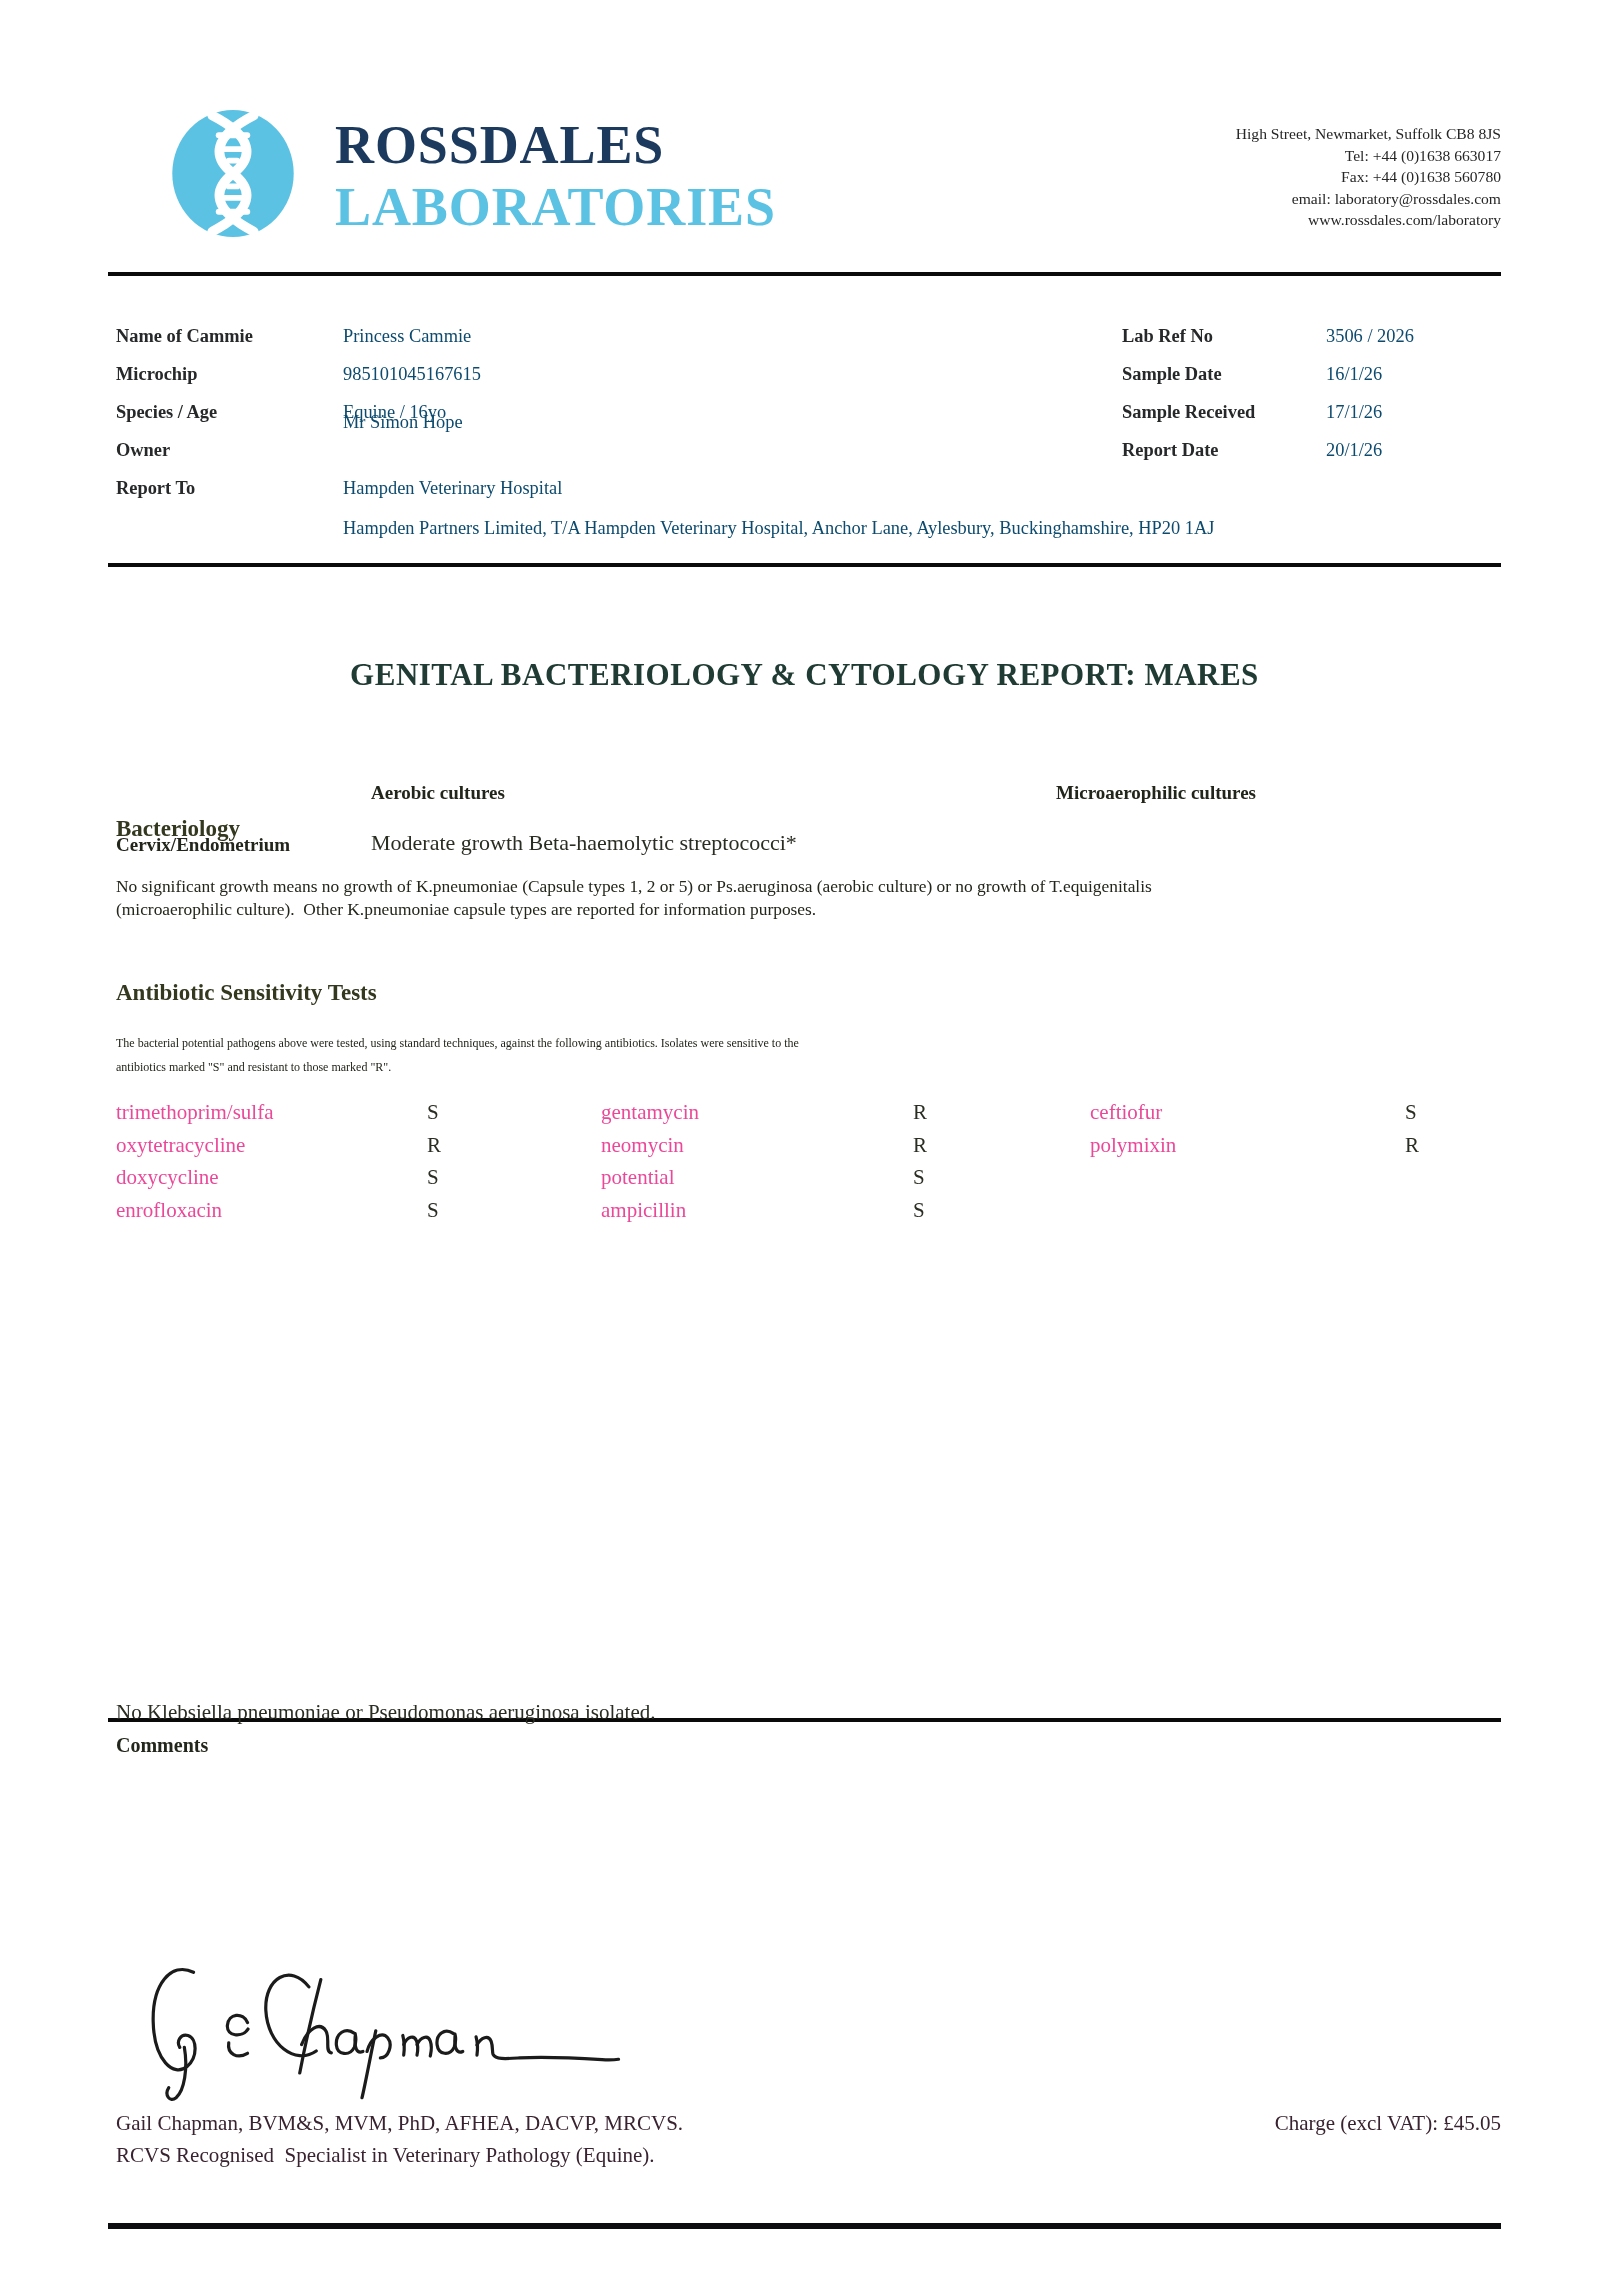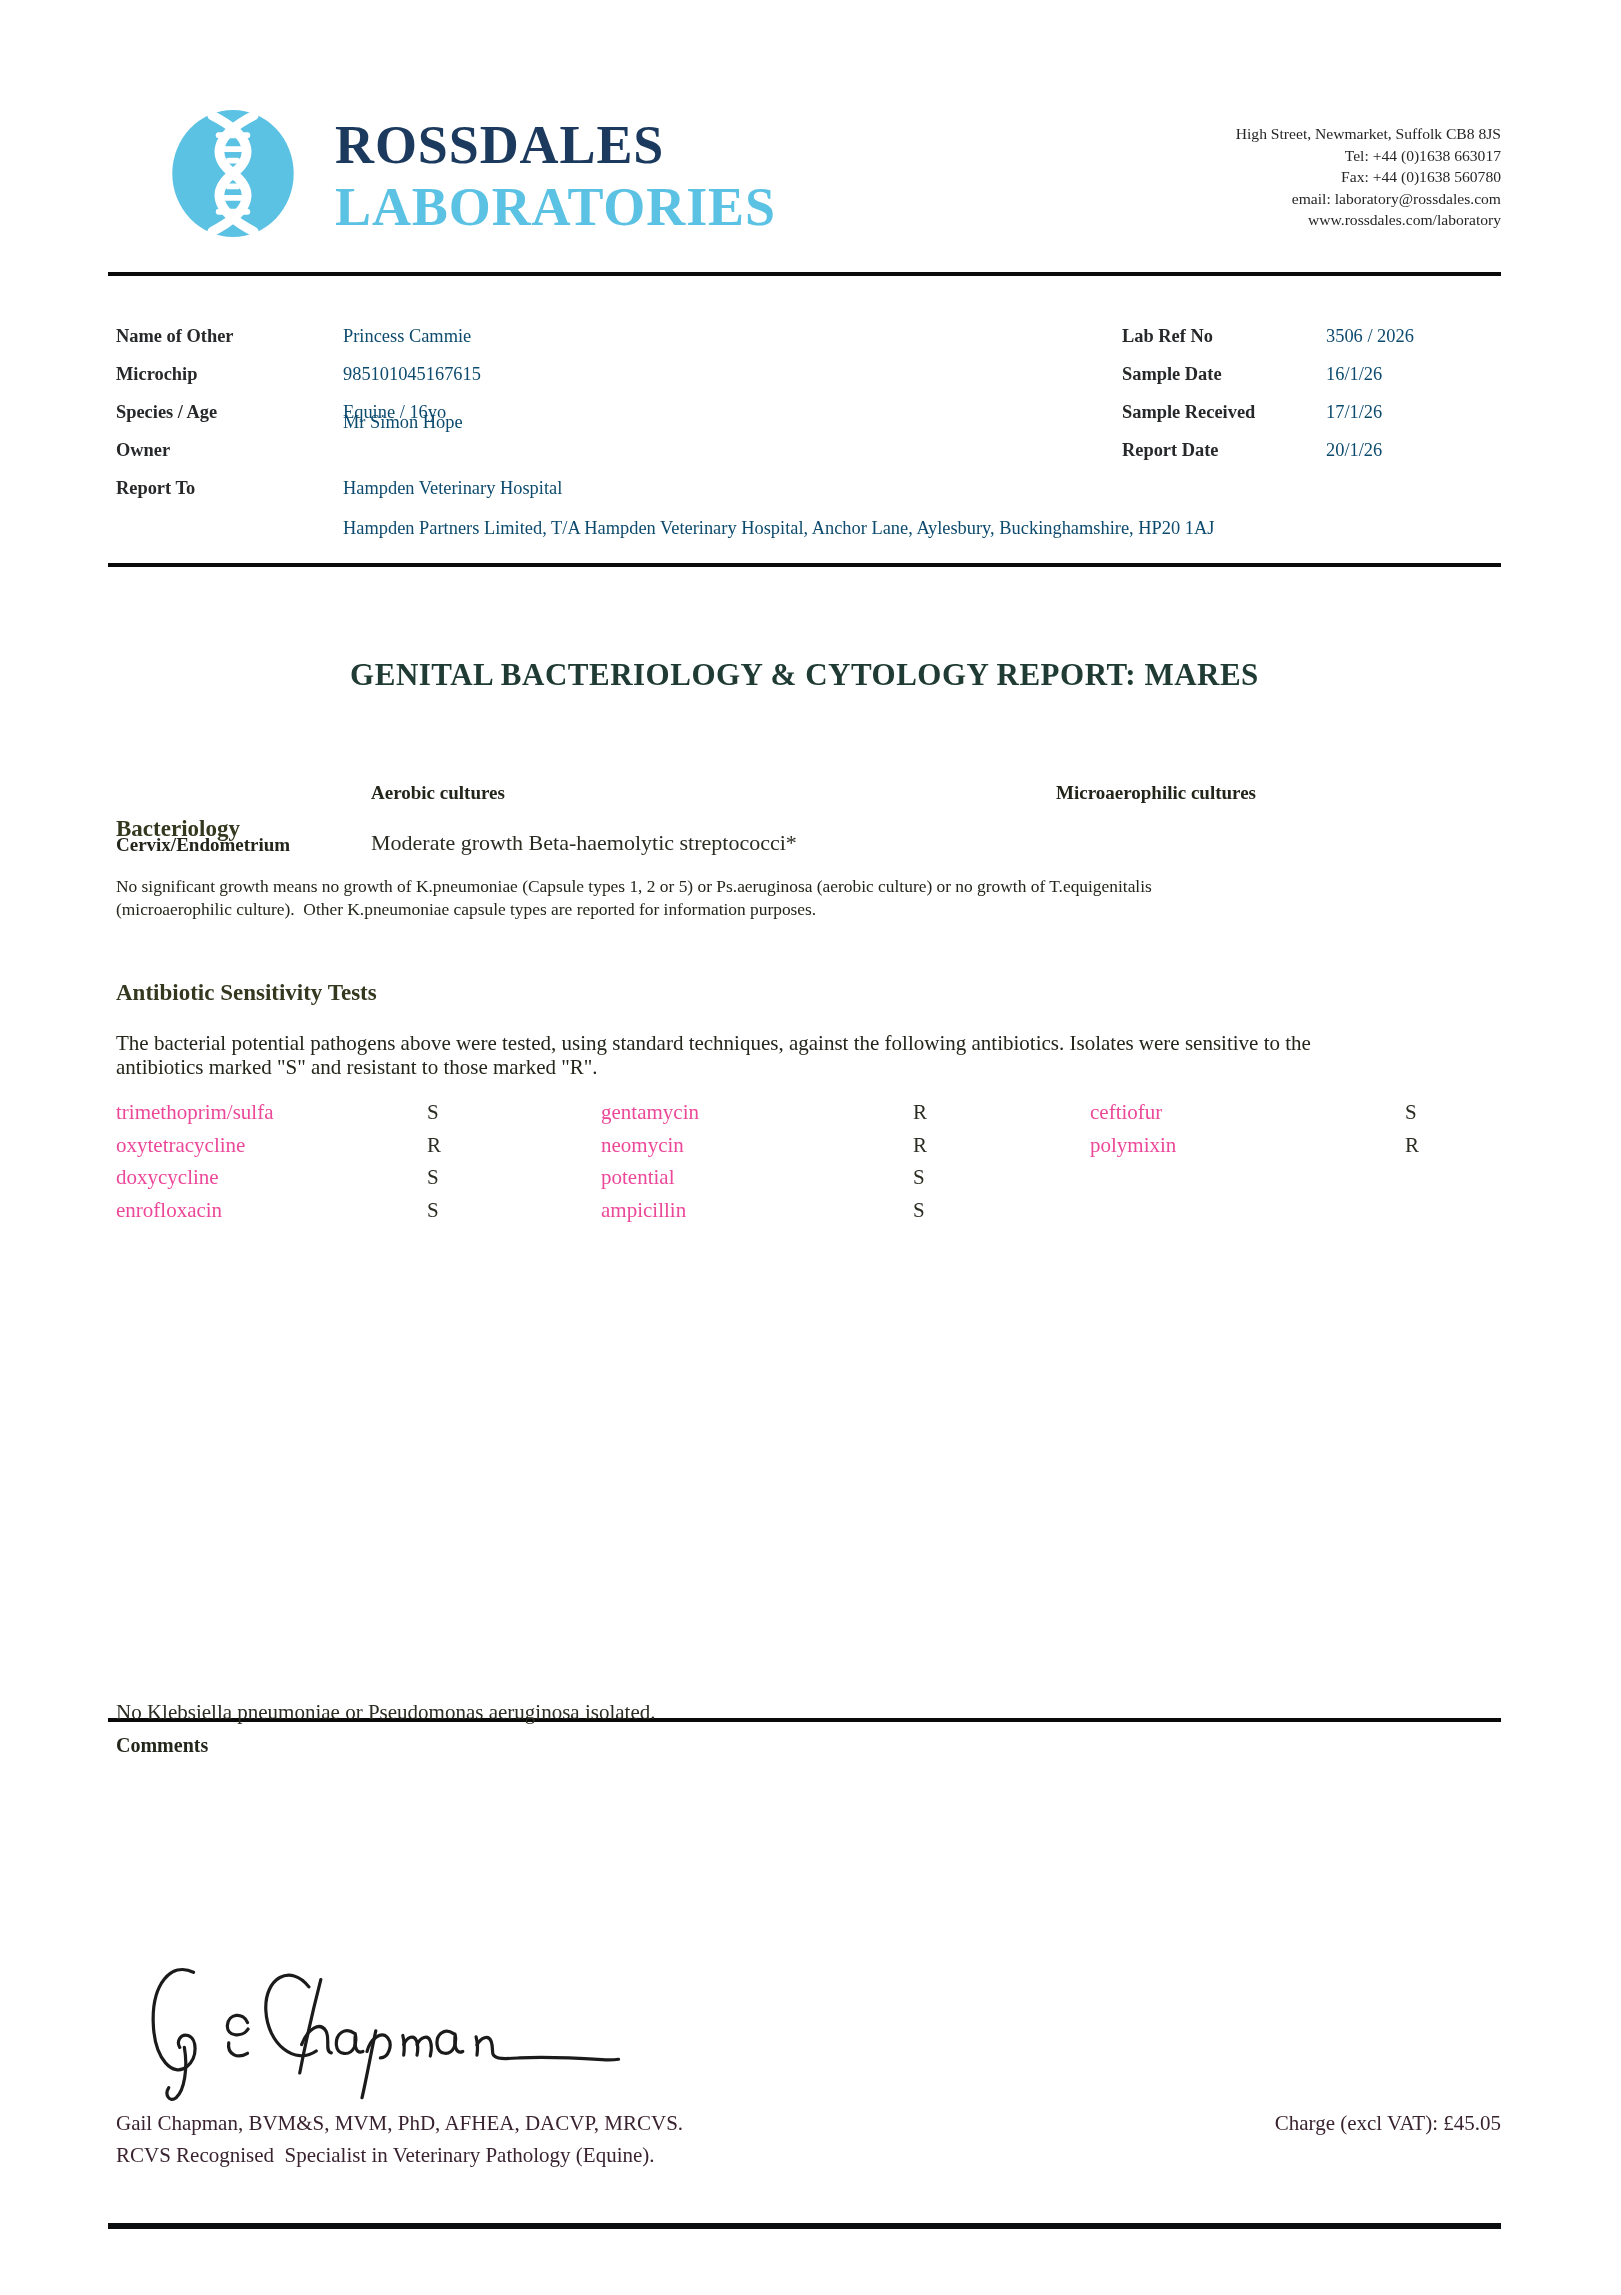--- a/index.html
+++ b/index.html
@@ -32,21 +32,21 @@
   
   .report-title{
     left:108px;width:1393px;top:657px;text-align:center;
     font-weight:bold;font-size:31px;color:#1f3b33;letter-spacing:0.5px;
   }
 
   .section-heading{font-weight:bold;font-size:23px;color:#34381f;line-height:1.1;}
   .sub-heading{font-weight:bold;font-size:19px;color:#22251a;line-height:1.1;}
   .result-text{font-size:22px;color:#2a2d22;line-height:1.1;}
   .note{font-size:17.4px;line-height:23px;color:#23261a;white-space:pre-wrap;}
-  .intro{font-size:21px;line-height:24px;color:#23261a;white-space:pre-wrap;}
+  .intro{font-size:12px;line-height:24px;color:#23261a;white-space:pre-wrap;}
 
   
   .ab-row{position:absolute;left:0;width:1331px;height:33px;}
   .ab-name{position:absolute;font-size:21px;color:#ec4899;line-height:1;}
   .ab-res{position:absolute;font-size:21px;color:#2a2d22;line-height:1;}
 
   .comments-heading{font-weight:bold;font-size:20px;color:#23261a;}
   .comments-text{font-size:21px;color:#2a2d22;}
 
   .signoff-line{font-size:21px;color:#3a2330;white-space:pre-wrap;}
@@ -83,21 +83,21 @@
   <div class="abs contact">
     <div>High Street, Newmarket, Suffolk CB8 8JS</div>
     <div>Tel: +44 (0)1638 663017</div>
     <div>Fax: +44 (0)1638 560780</div>
     <div>email: laboratory@rossdales.com</div>
     <div>www.rossdales.com/laboratory</div>
   </div>
 
   <div class="abs rule" style="top:272px;"></div>
 
-  <div class="abs info-label" style="left:116px;top:326px;">Name of Other</div>
+  <div class="abs info-label" style="left:116px;top:326px;">Name of Cammie</div>
   <div class="abs info-value" style="left:343px;top:326px;">Princess Cammie</div>
   <div class="abs info-label" style="left:116px;top:364px;">Microchip</div>
   <div class="abs info-value" style="left:343px;top:364px;">985101045167615</div>
   <div class="abs info-label" style="left:116px;top:402px;">Species / Age</div>
   <div class="abs info-value" style="left:343px;top:402px;">Equine / 16yo</div>
   <div class="abs info-label" style="left:116px;top:440px;">Owner</div>
   <div class="abs info-value" style="left:343px;top:412px;">Mr Simon Hope</div>
   <div class="abs info-label" style="left:116px;top:478px;">Report To</div>
   <div class="abs info-value" style="left:343px;top:478px;">Hampden Veterinary Hospital</div>
   <div class="abs info-value" style="left:343px;top:518px;">Hampden Partners Limited, T/A Hampden Veterinary Hospital, Anchor Lane, Aylesbury, Buckinghamshire, HP20 1AJ</div>

